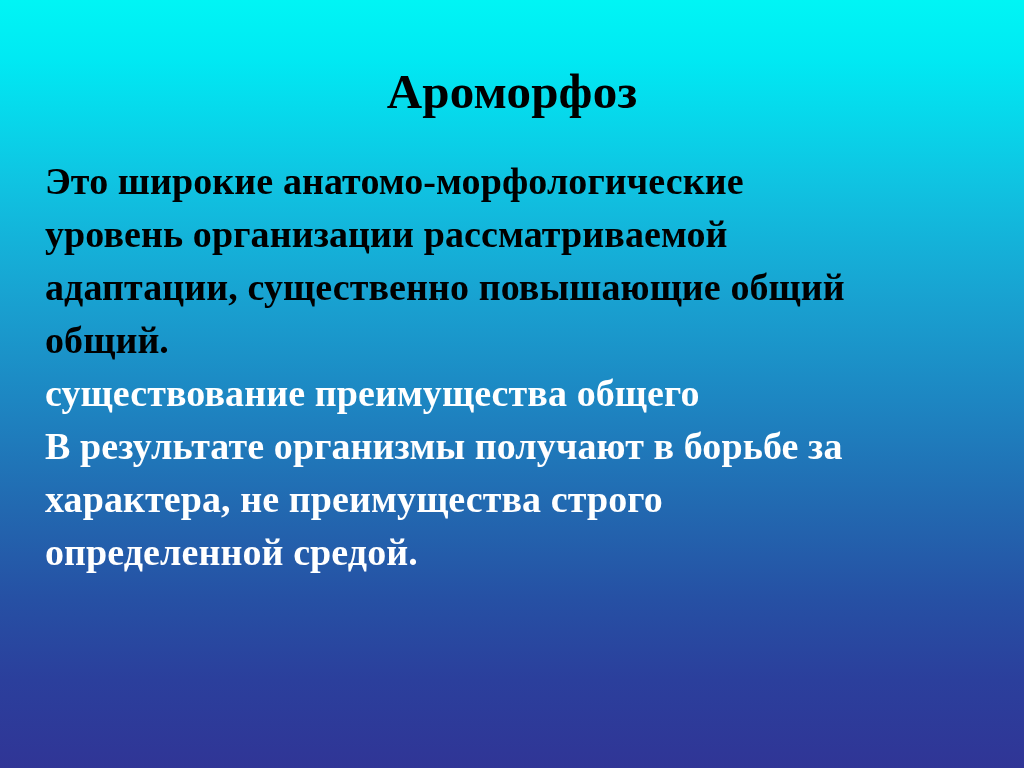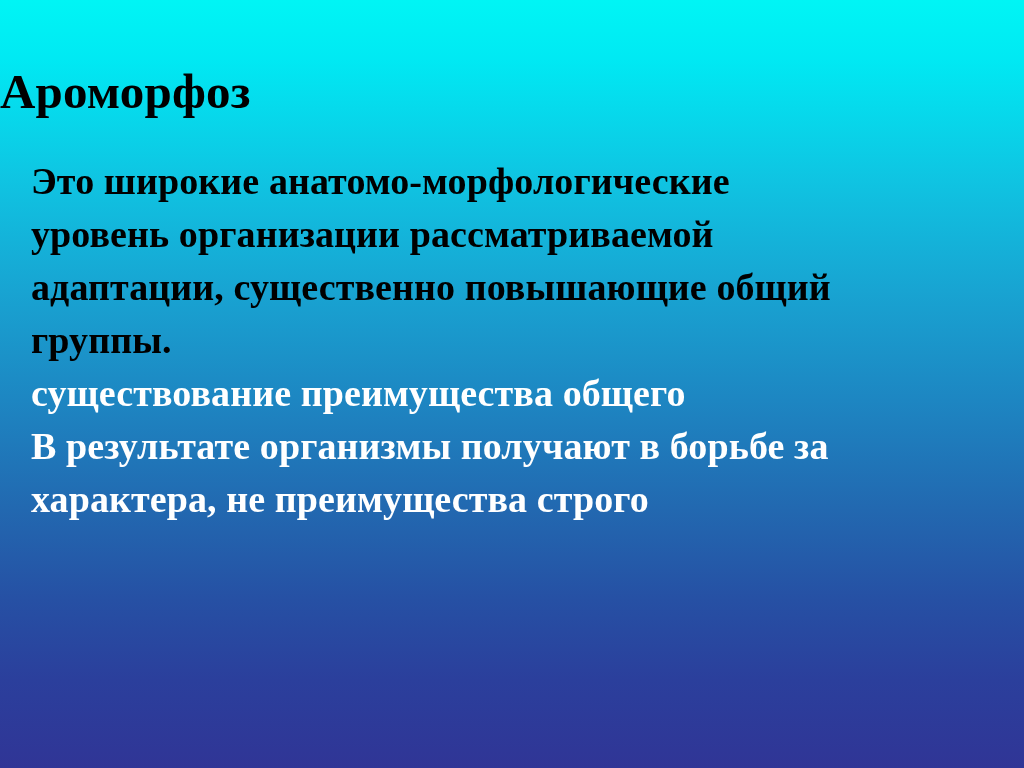--- a/index.html
+++ b/index.html
@@ -33,37 +33,37 @@
       #303596 768px
     );
   }
 
   
   #title-block {
     position: absolute;
     left: 0;
     top: 64px;
     width: 1024px;
-    text-align: left;
+    text-align: center;
   }
   #slide-title {
     display: inline-block;
     margin: 0;
     font-size: 49px;
     line-height: 56px;
     font-weight: bold;
     color: #000000;
     letter-spacing: 0.2px;
     white-space: nowrap;
   }
 
   
   #body-block {
     position: absolute;
-    left: 31px;
+    left: 45px;
     top: 155px;
     width: 960px;
   }
   .body-line {
     display: block;
     margin: 0;
     font-size: 38px;
     line-height: 53px;
     font-weight: bold;
     letter-spacing: 0.1px;
@@ -78,19 +78,20 @@
 <div id="slide">
 
   <div id="title-block">
     <h1 id="slide-title">Ароморфоз</h1>
   </div>
 
   <div id="body-block">
     <span class="body-line dark">Это широкие анатомо-морфологические</span>
     <span class="body-line dark">уровень организации рассматриваемой</span>
     <span class="body-line dark">адаптации, существенно повышающие общий</span>
-    <span class="body-line dark">группы.</span>
+    <span class="body-line dark">общий.</span>
     <span class="body-line light">существование преимущества общего</span>
     <span class="body-line light">В результате организмы получают в борьбе за</span>
     <span class="body-line light">характера, не преимущества строго</span>
+    <span class="body-line light">определенной средой.</span>
   </div>
 
 </div>
 
 </body></html>

